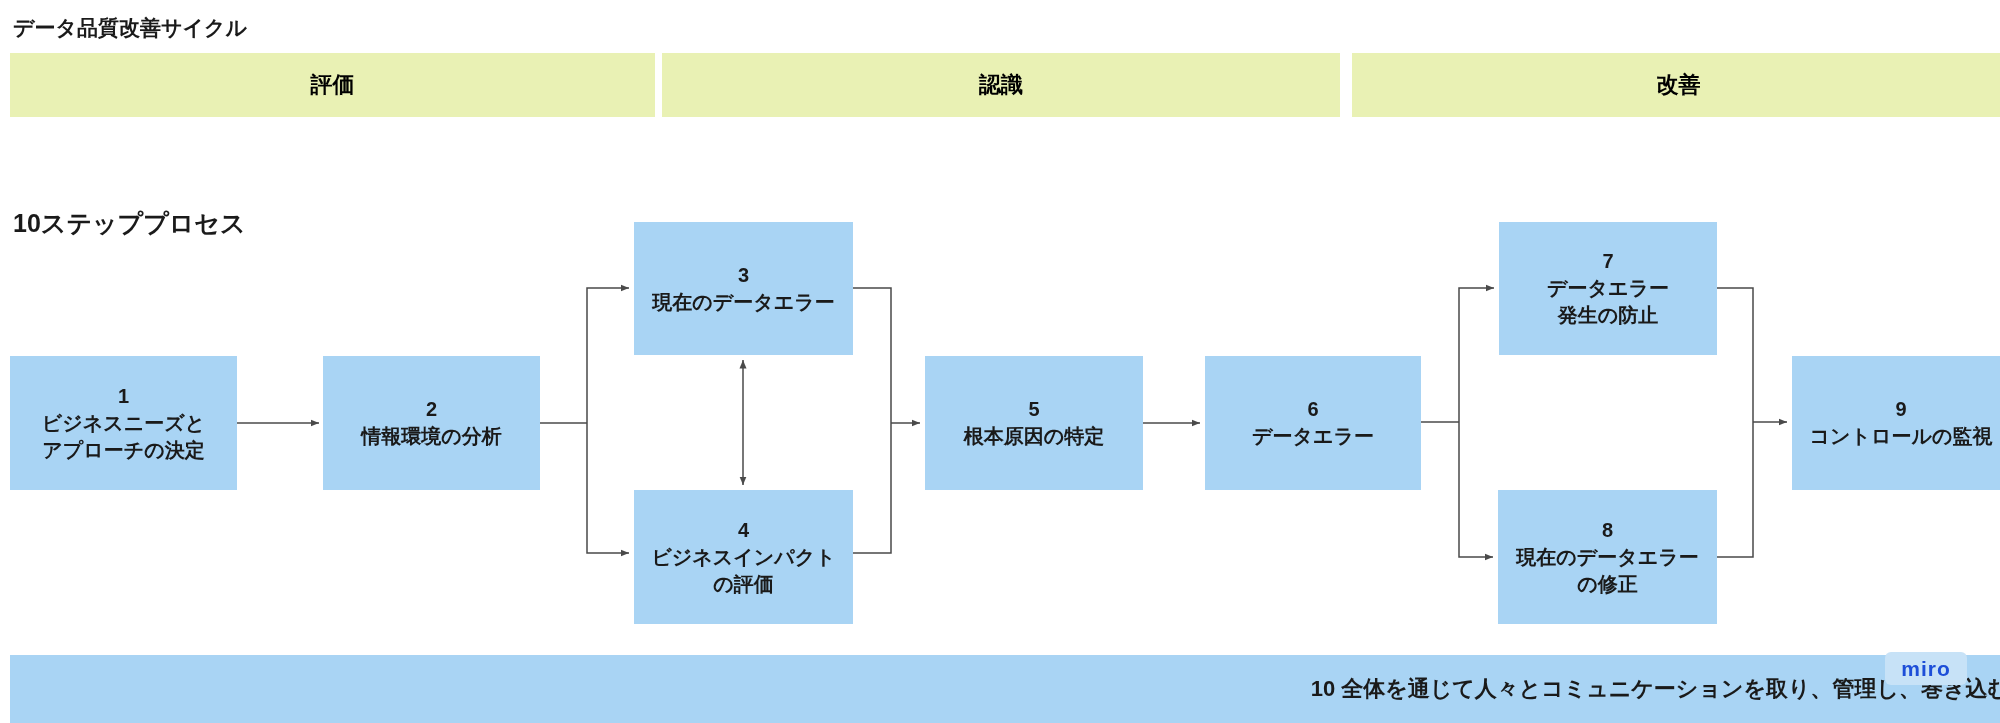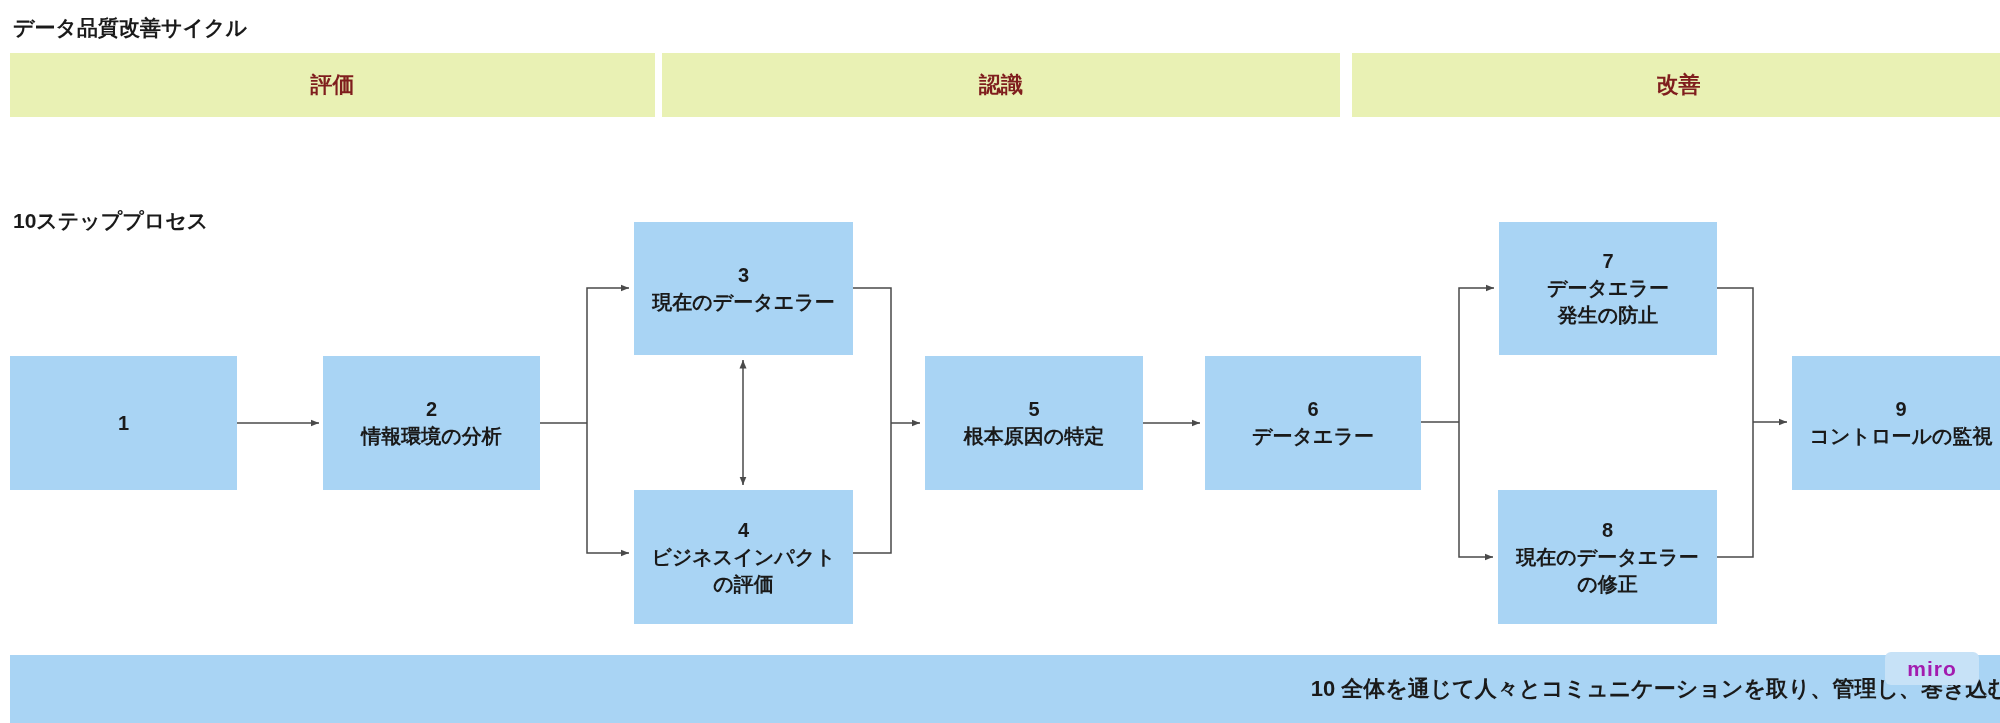--- a/index.html
+++ b/index.html
@@ -16,37 +16,37 @@
   .page-title {
     position: absolute;
     left: 3px; top: 14px;
     font-size: 21px;
     font-weight: bold;
     white-space: nowrap;
   }
   .process-label {
     position: absolute;
     left: 3px; top: 207px;
-    font-size: 21px;
+    font-size: 25px;
     font-weight: bold;
     white-space: nowrap;
   }
   .phase-bar {
     position: absolute;
     top: 53px;
     height: 64px;
     background: #e9f1b4;
     display: flex;
     align-items: center;
     justify-content: center;
   }
   .phase-label {
     font-size: 22px;
     font-weight: bold;
-    color: #7f1d1d;
+    color: #000000;
   }
   .step-box {
     position: absolute;
     background: #a9d4f4;
     display: flex;
     flex-direction: column;
     align-items: center;
     justify-content: center;
     text-align: center;
     font-size: 20px;
@@ -69,30 +69,30 @@
     display: flex;
     align-items: center;
     justify-content: flex-end;
     font-size: 22px;
     font-weight: bold;
     color: #1a1a1a;
   }
   .miro-badge {
     position: absolute;
     left: 1875px; top: 652px;
-    width: 94px; height: 33px;
+    width: 82px; height: 33px;
     background: #c7e2f7;
     border-radius: 6px;
     display: flex;
     align-items: center;
     justify-content: center;
     font-size: 21px;
     font-weight: bold;
     letter-spacing: 1px;
-    color: #a21caf;
+    color: #1d4ed8;
   }
 </style>
 </head>
 <body>
 
 <div class="canvas">
 
   <div class="page-title">データ品質改善サイクル</div>
 
   <div class="phase-bar" style="left:0; width:645px">
@@ -130,20 +130,22 @@
       <path d="M1449,422 L1449,288 L1484,288" marker-end="url(#arr)"></path>
       <path d="M1449,422 L1449,557 L1483,557" marker-end="url(#arr)"></path>
       <path d="M1707,288 L1743,288 L1743,422"></path>
       <path d="M1707,557 L1743,557 L1743,422"></path>
       <path d="M1743,422 L1777,422" marker-end="url(#arr)"></path>
     </g>
   </svg>
 
   <div class="step-box" style="left:0; top:356px; width:227px; height:134px">
     <div class="step-num">1</div>
+    <div class="step-label">ビジネスニーズと
+アプローチの決定</div>
   </div>
   <div class="step-box" style="left:313px; top:356px; width:217px; height:134px">
     <div class="step-num">2</div>
     <div class="step-label">情報環境の分析</div>
   </div>
   <div class="step-box" style="left:624px; top:222px; width:219px; height:133px">
     <div class="step-num">3</div>
     <div class="step-label">現在のデータエラー</div>
   </div>
   <div class="step-box" style="left:624px; top:490px; width:219px; height:134px">

